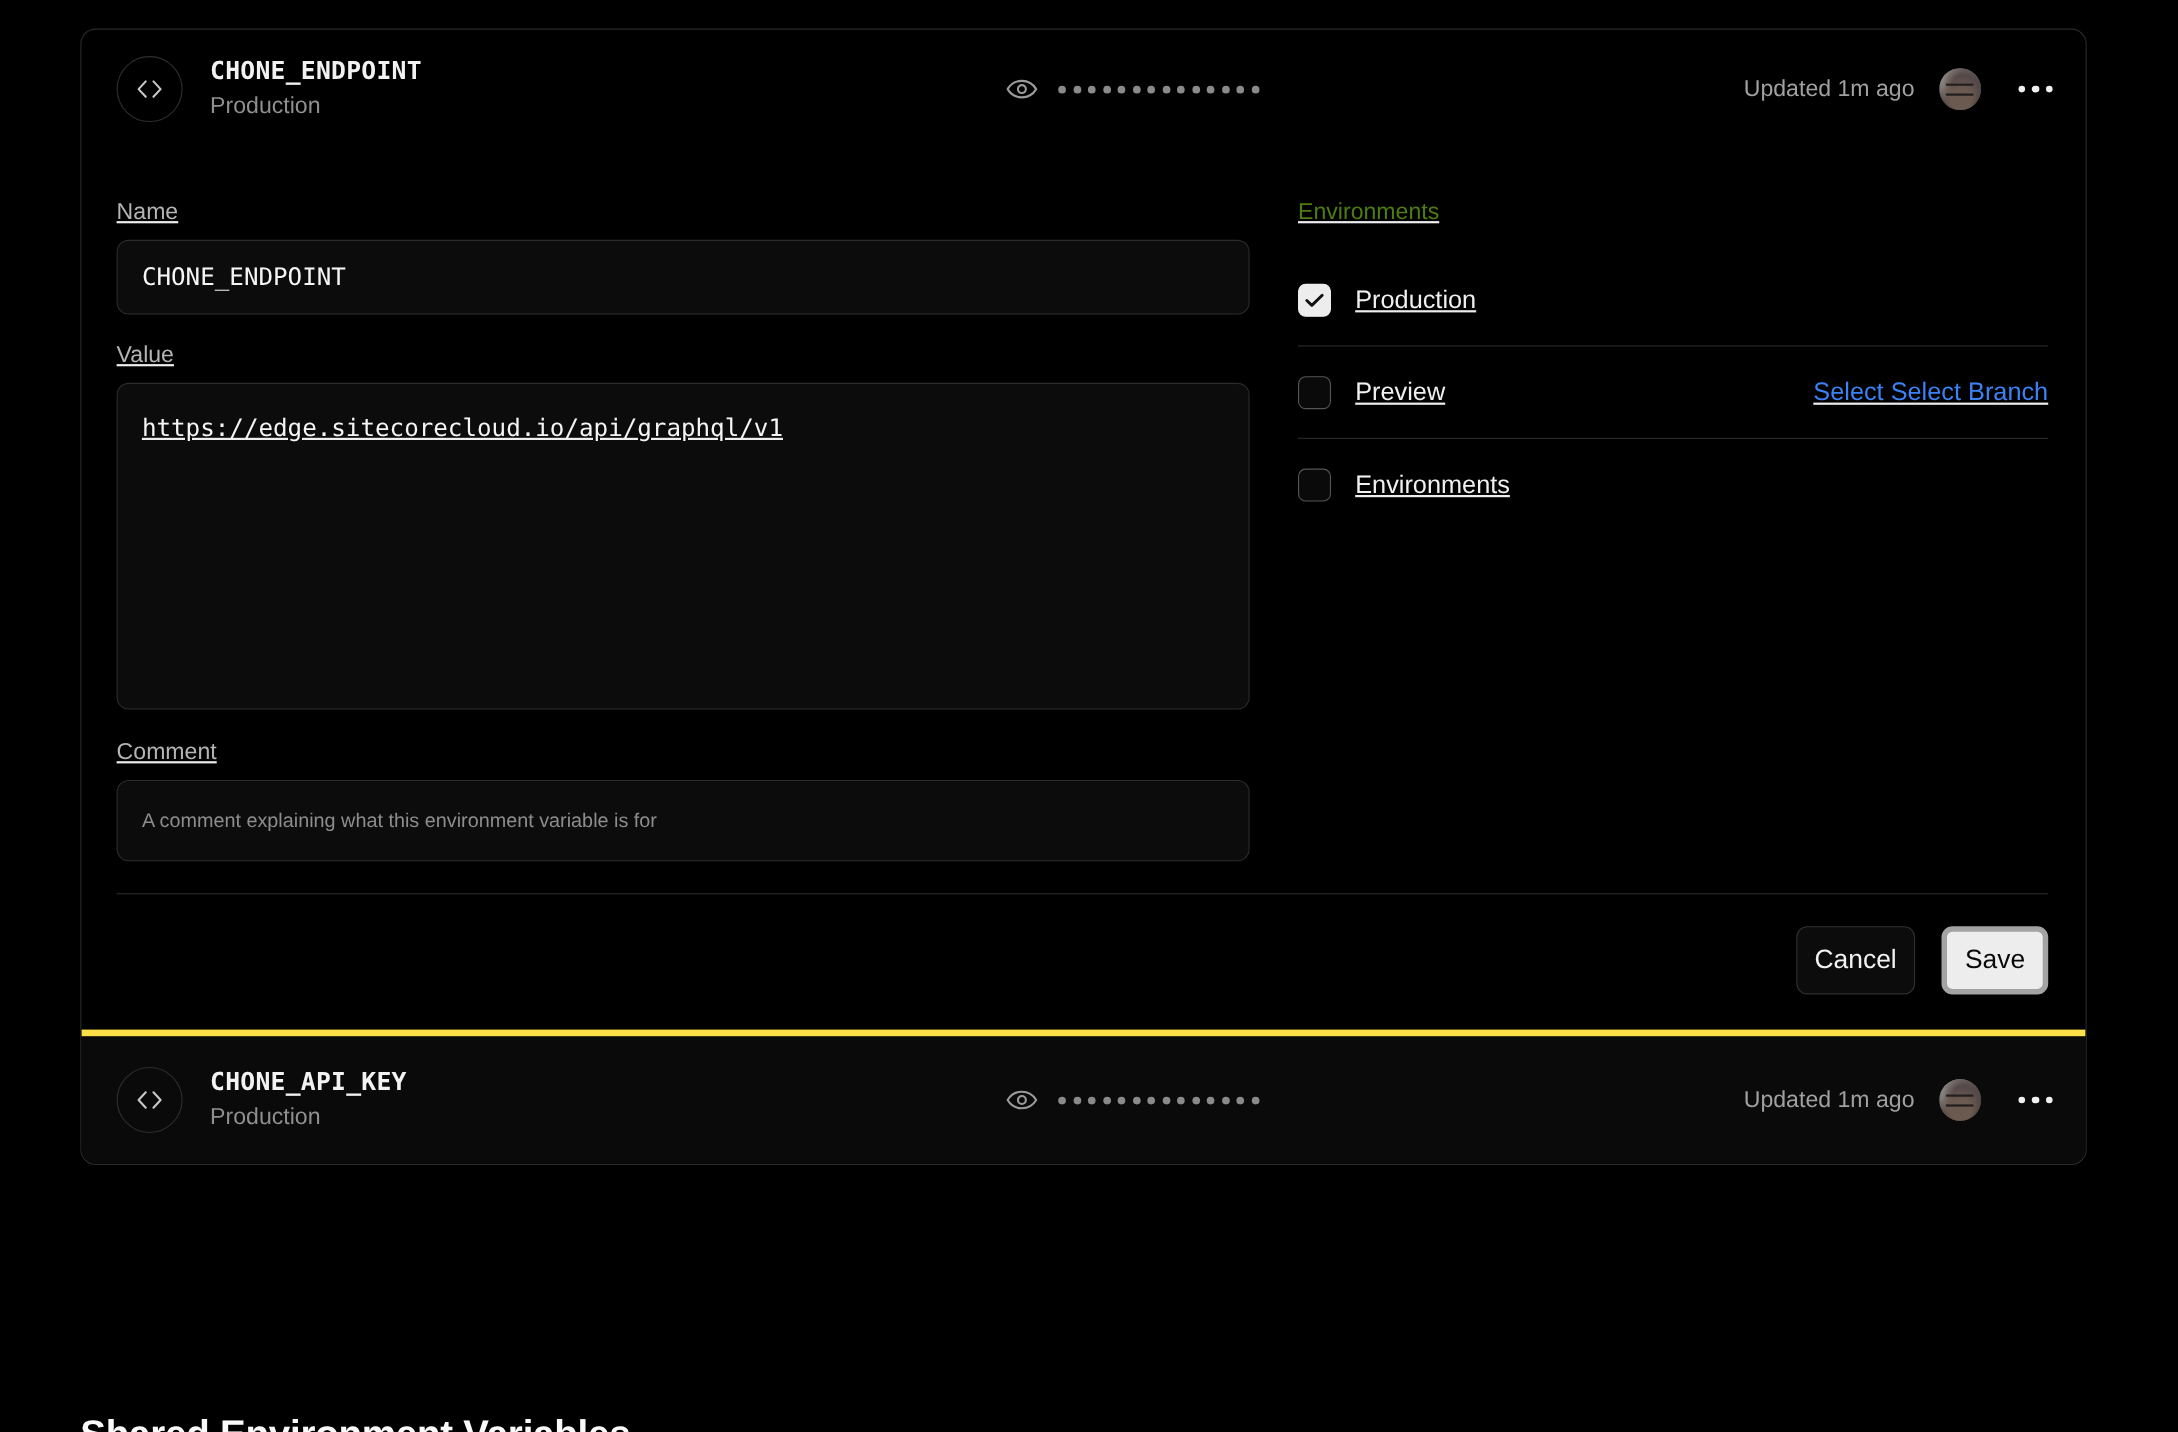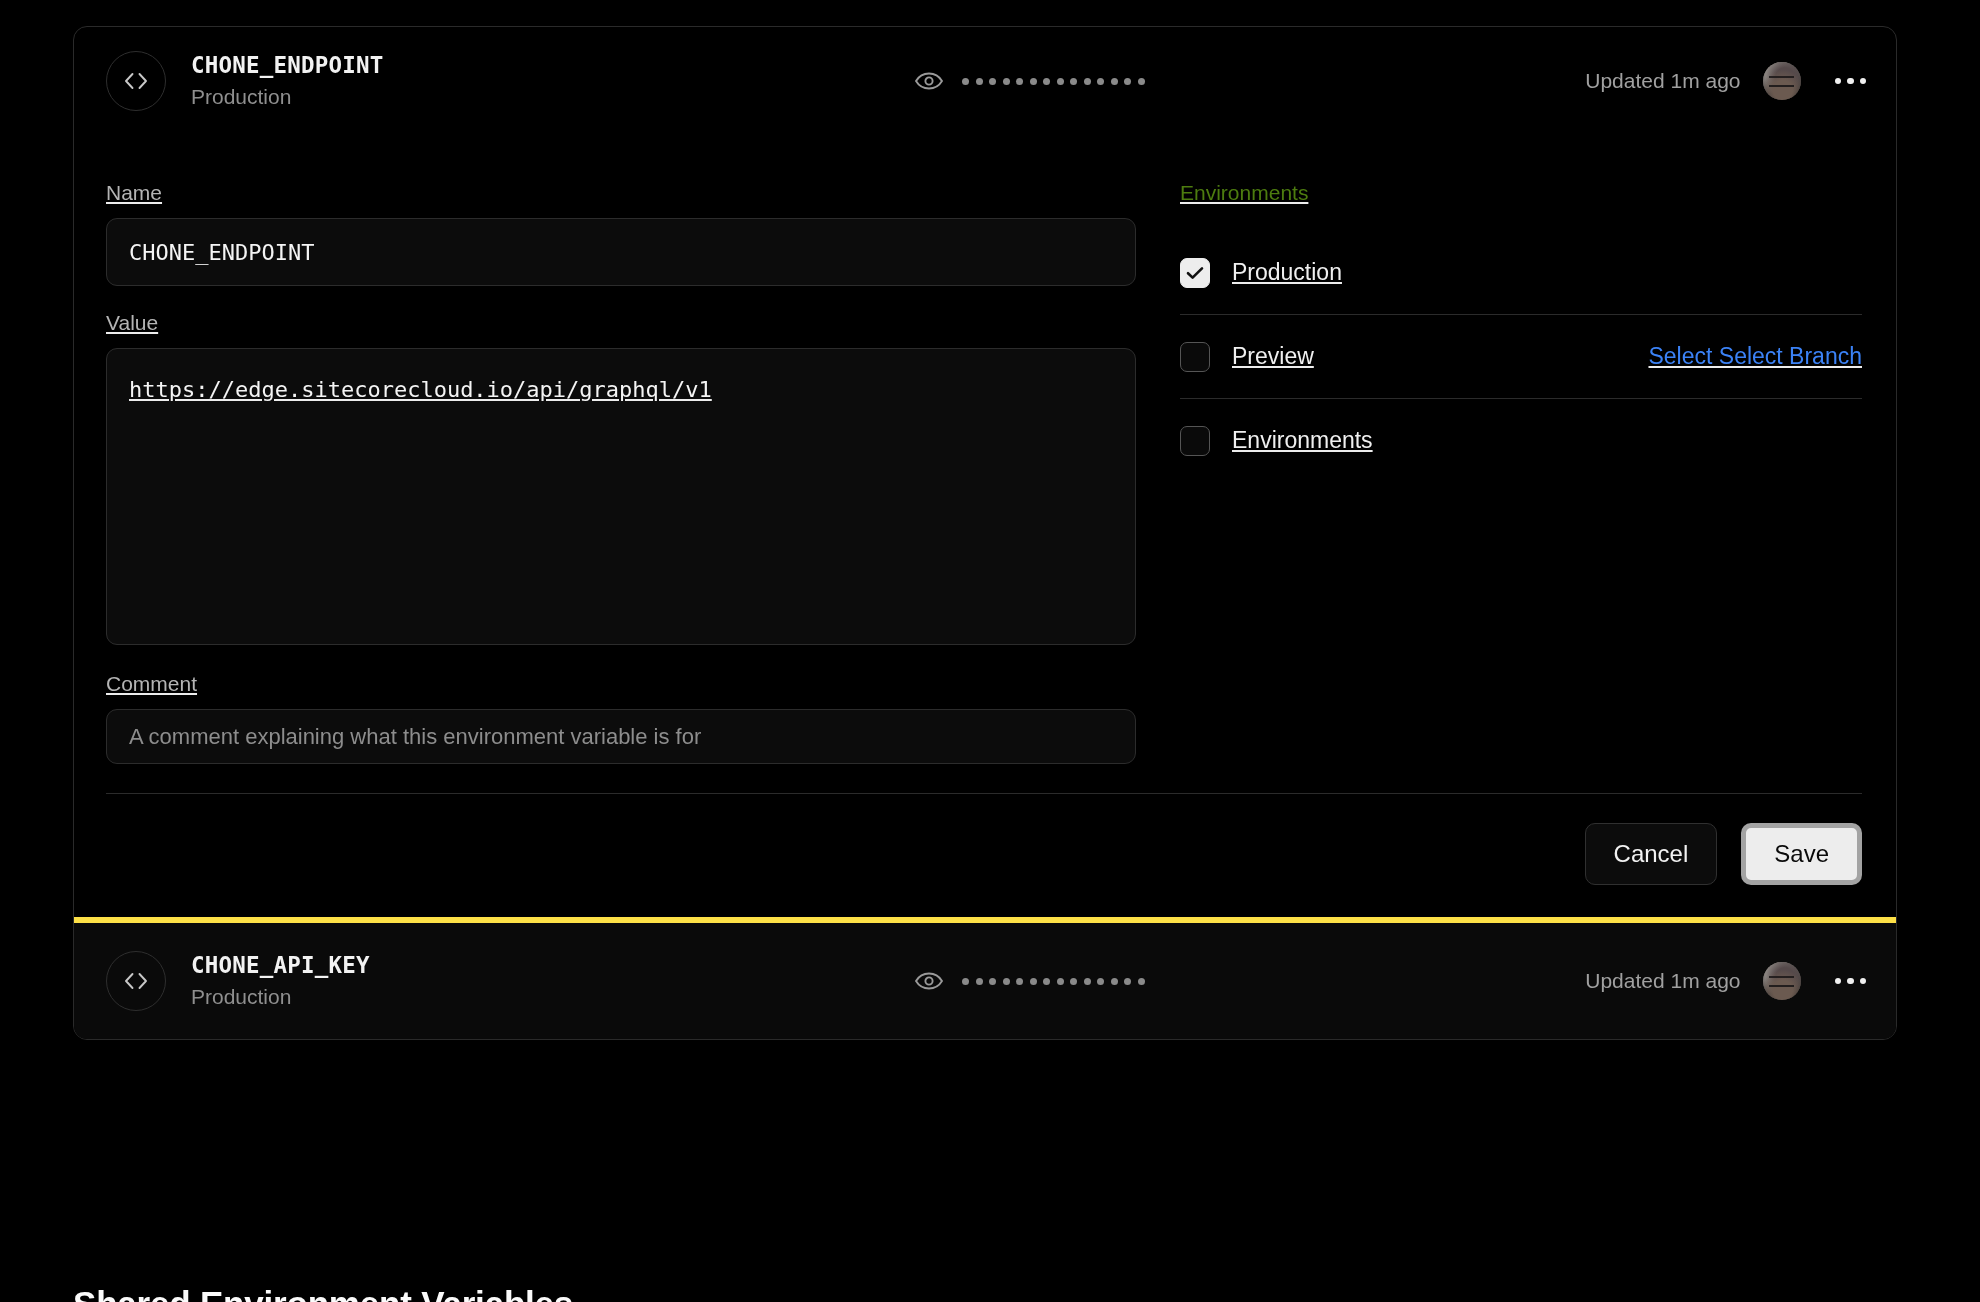--- a/index.html
+++ b/index.html
@@ -205,28 +205,28 @@
     font-family: "DejaVu Sans Mono", "Liberation Mono", monospace;
     font-size: 22px;
     line-height: 1.5;
     padding: 24px 22px;
     resize: none;
     outline: none;
     display: block;
   }
   .comment-input {
     width: 1030px;
-    height: 55px;
+    height: 74px;
     box-sizing: border-box;
     background: #0c0c0c;
     border: 1px solid #2c2c2c;
     border-radius: 11px;
     color: #f5f5f5;
     font-family: "Liberation Sans", sans-serif;
-    font-size: 22px;
+    font-size: 18px;
     padding: 0 22px;
     outline: none;
   }
   .comment-input::placeholder { color: #8d8d8d; }
 
   .gap-name  { margin-top: 46px; }
   .gap-value { margin-top: 25px; }
   .gap-comment { margin-top: 27px; }
 
   
@@ -285,21 +285,21 @@
     display: flex;
     justify-content: flex-end;
     align-items: center;
     gap: 24px;
     padding: 29px 34px 32px 32px;
   }
   .btn {
     font-family: "Liberation Sans", sans-serif;
     font-size: 24px;
     border-radius: 10px;
-    padding: 0 28px;
+    padding: 0 16px;
     height: 62px;
     display: inline-flex;
     align-items: center;
     justify-content: center;
     cursor: pointer;
     box-sizing: border-box;
   }
   .btn-cancel {
     background: #0c0c0c;
     border: 1px solid #303030;

